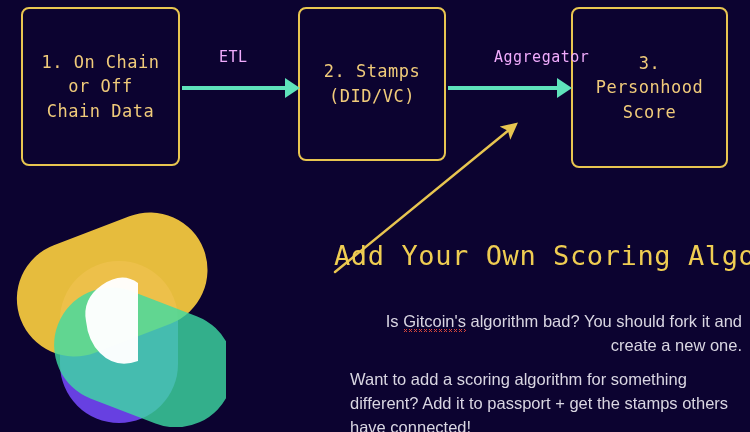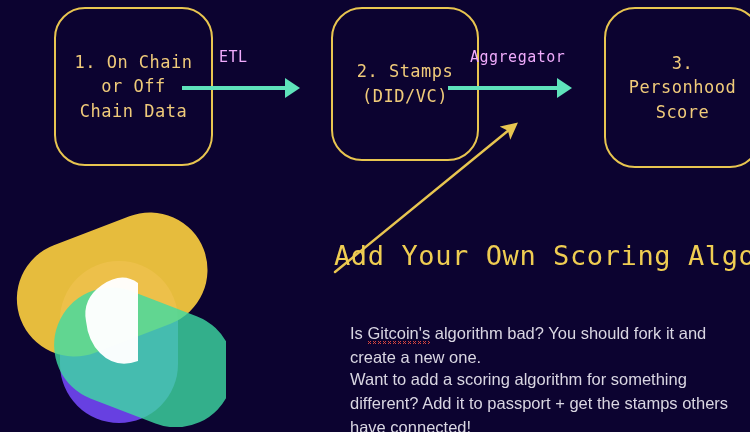--- a/index.html
+++ b/index.html
@@ -19,26 +19,25 @@
     height: 432px;
     background: #0c0330;
     overflow: hidden;
   }
 
   
   .flow-box {
     position: absolute;
     box-sizing: border-box;
     border: 2px solid #e8c550;
-    border-radius: 31px;
+    border-radius: 8px;
     background: transparent;
     display: flex;
     align-items: center;
     justify-content: center;
-    margin-left: 33px;
   }
   .flow-box .box-label {
     font-family: "DejaVu Sans Mono", "Liberation Mono", monospace;
     color: #f0cb7a;
     font-size: 17px;
     line-height: 1.45;
     text-align: center;
     white-space: pre-line;
     letter-spacing: 0.5px;
   }
@@ -71,21 +70,21 @@
 
   .connector-label {
     position: absolute;
     font-family: "DejaVu Sans Mono", "Liberation Mono", monospace;
     color: #f0abfc;
     font-size: 15px;
     letter-spacing: 0.5px;
     white-space: nowrap;
   }
   #label-etl        { left: 219px; top: 48px; }
-  #label-aggregator { left: 470px; top: 48px; }
+  #label-aggregator { left: 494px; top: 48px; }
 
   
   #pointer-arrow {
     position: absolute;
     left: 325px;
     top: 105px;
     width: 210px;
     height: 180px;
     pointer-events: none;
   }
@@ -112,21 +111,21 @@
   }
   .body-para {
     position: absolute;
     left: 350px;
     width: 392px;
     font-family: "Liberation Sans", sans-serif;
     font-size: 16.5px;
     line-height: 1.48;
     color: #d9d6e2;
   }
-  #para-1 { top: 304px; }
+  #para-1 { top: 292px; text-align: right; }
   #para-2 { top: 350px; }
 
   .spellcheck {
     background-repeat: repeat-x;
     background-position: 0 100%;
     background-size: 5px 3px;
     background-image:
       linear-gradient(45deg, transparent 45%, #d6453c 45%, #d6453c 55%, transparent 55%),
       linear-gradient(-45deg, transparent 45%, #d6453c 45%, #d6453c 55%, transparent 55%);
     padding-bottom: 2px;

